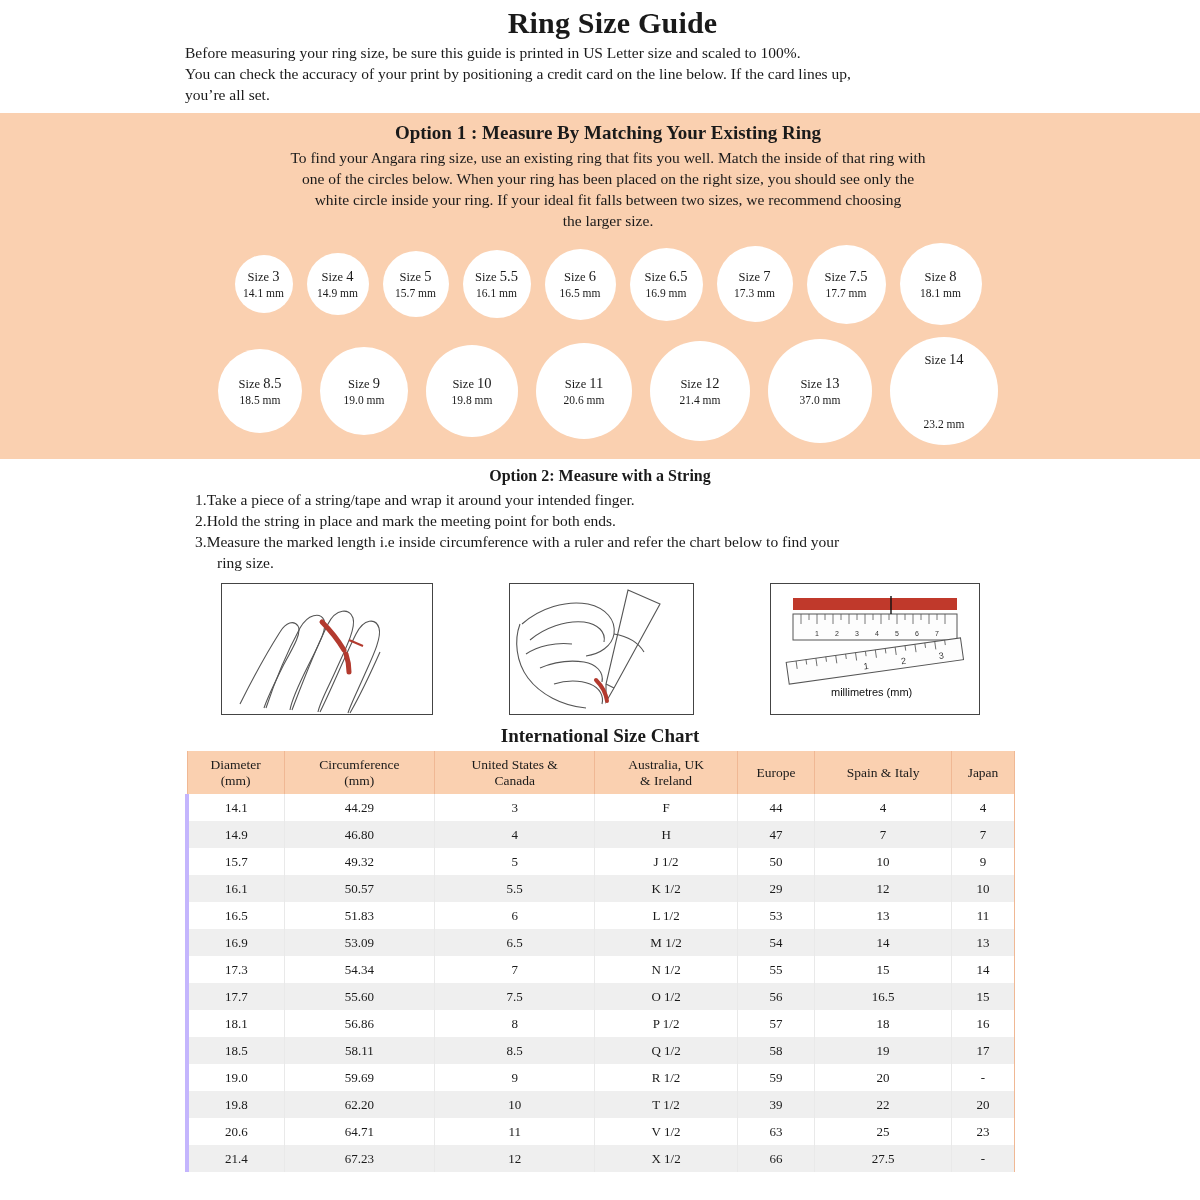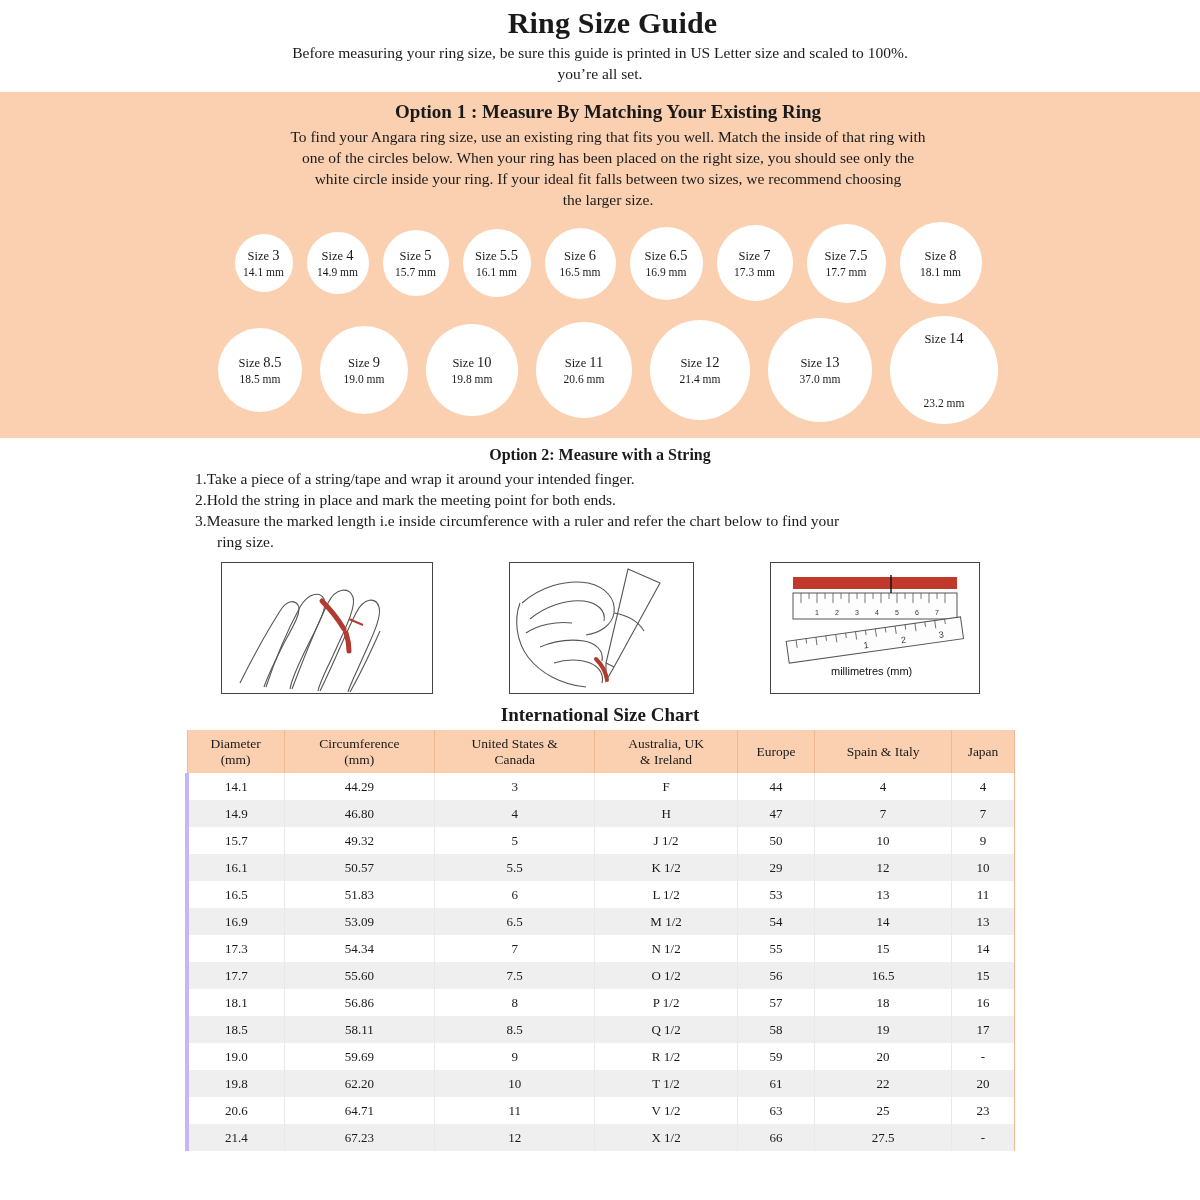--- a/index.html
+++ b/index.html
@@ -24,21 +24,21 @@
   
   .title {
     text-align: center;
     font-size: 30px;
     font-weight: bold;
     margin: 6px 0 2px 0;
     letter-spacing: 0.2px;
     padding-left: 25px;
   }
   .intro {
-    text-align: center;
+    text-align: left;
     font-size: 15.5px;
     line-height: 21px;
     margin: 0 auto;
     width: 830px;
     font-family: Liberation Serif, serif;
   }
 
   
   .cc-wrap {
     margin-top: 8px;
@@ -190,20 +190,21 @@
   table.size-chart tr td:last-child { border-right: 1px solid #f0b894; }
 </style>
 </head>
 <body>
 
 <div class="page">
 
   <div class="title">Ring Size Guide</div>
   <div class="intro">
     <div>Before measuring your ring size, be sure this guide is printed in US Letter size and scaled to 100%.</div>
+    <div>You can check the accuracy of your print by positioning a credit card on the line below. If the card lines up,</div>
     <div>you’re all set.</div>
   </div>
 
 
   <div class="opt1">
     <h2>Option 1 : Measure By Matching Your Existing Ring</h2>
     <p>
       <span>To find your Angara ring size, use an existing ring that fits you well. Match the inside of that ring with</span><br>
       <span>one of the circles below. When your ring has been placed on the right size, you should see only the</span><br>
       <span>white circle inside your ring. If your ideal fit falls between two sizes, we recommend choosing</span><br>
@@ -476,21 +477,21 @@
           <td>R 1/2</td>
           <td>59</td>
           <td>20</td>
           <td>-</td>
         </tr>
         <tr class="even">
           <td>19.8</td>
           <td>62.20</td>
           <td>10</td>
           <td>T 1/2</td>
-          <td>61</td>
+          <td>39</td>
           <td>22</td>
           <td>20</td>
         </tr>
         <tr class="odd">
           <td>20.6</td>
           <td>64.71</td>
           <td>11</td>
           <td>V 1/2</td>
           <td>63</td>
           <td>25</td>

